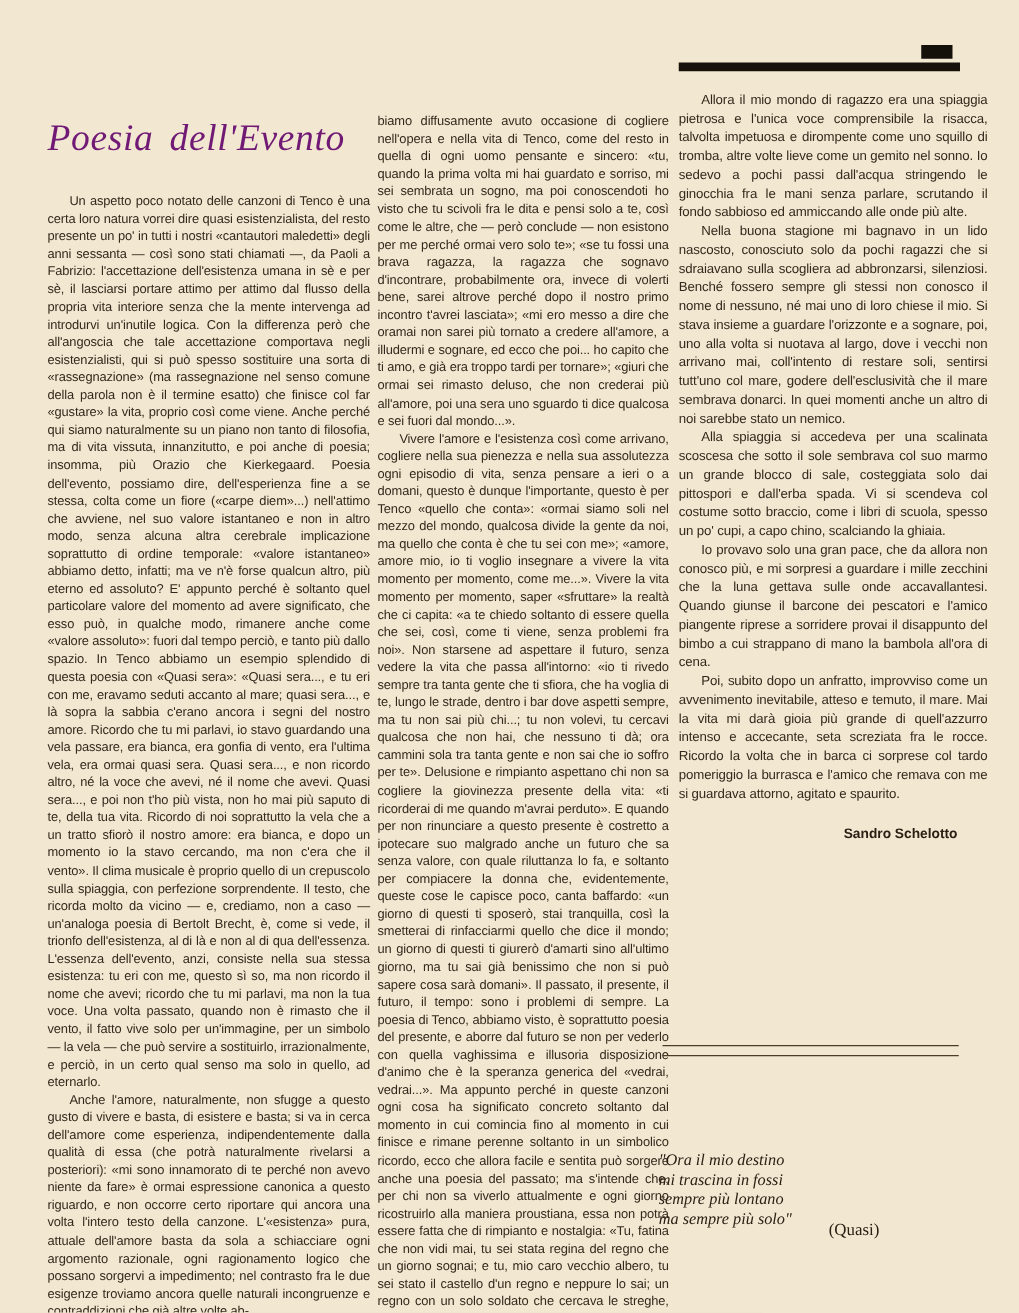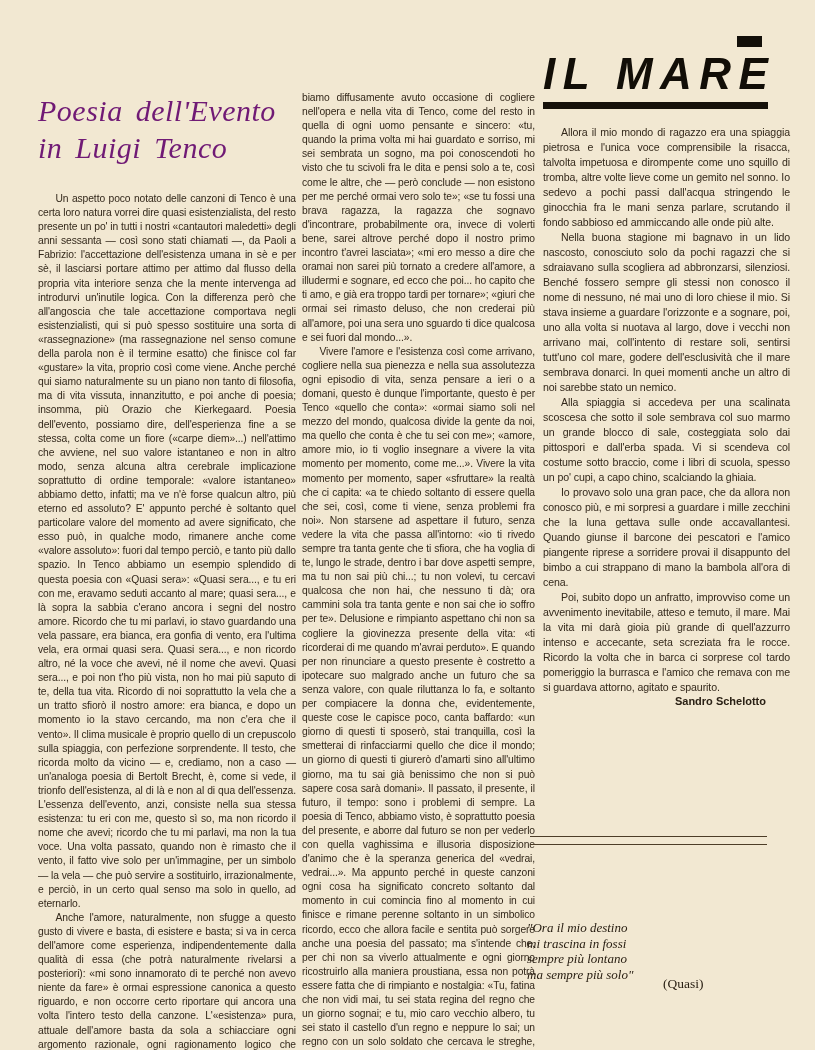--- a/index.html
+++ b/index.html
@@ -33,21 +33,21 @@
   .col-right { position:absolute; left:543px; top:50px; width:247px; }
   .col-right .bodytext p { font-size:10.6px; line-height:15px; }
   .mare-title {
     font-family:"Liberation Sans", sans-serif; font-style:italic; font-weight:bold;
     font-size:44px; line-height:48px; letter-spacing:0.17em; color:#120e07;
     margin:0 0 4px 0; white-space:nowrap;
   }
   .mare-bar { width:225px; height:7px; background:#16110a; margin:0 0 16px 0; }
 
   .byline {
-    font-weight:bold; font-size:11px; text-align:right; margin-top:0;
+    font-weight:bold; font-size:11px; text-align:right; margin-top:18px;
     color:#2a2014;
   }
   .byline-right { padding-right:24px; }
 
   
   .double-rule { position:absolute; left:530px; top:836px; width:237px; }
   .double-rule .rule { height:1px; background:#4d3d28; }
   .double-rule .rule + .rule { margin-top:7px; }
 
   .footer-quote {
@@ -64,38 +64,36 @@
 </head>
 <body>
 
 <div class="page">
 
   <div class="corner-mark"></div>
 
   <div class="col-left">
     <h1 class="left-title">
       <span>Poesia dell'Evento</span><br>
-      <span>in Luigi Tenco</span>
     </h1>
     <div class="bodytext">
         <p>Un aspetto poco notato delle canzoni di Tenco è una certa loro natura vorrei dire quasi esistenzialista, del resto presente un po' in tutti i nostri «cantautori maledetti» degli anni sessanta — così sono stati chiamati —, da Paoli a Fabrizio: l'accettazione dell'esistenza umana in sè e per sè, il lasciarsi portare attimo per attimo dal flusso della propria vita interiore senza che la mente intervenga ad introdurvi un'inutile logica. Con la differenza però che all'angoscia che tale accettazione comportava negli esistenzialisti, qui si può spesso sostituire una sorta di «rassegnazione» (ma rassegnazione nel senso comune della parola non è il termine esatto) che finisce col far «gustare» la vita, proprio così come viene. Anche perché qui siamo naturalmente su un piano non tanto di filosofia, ma di vita vissuta, innanzitutto, e poi anche di poesia; insomma, più Orazio che Kierkegaard. Poesia dell'evento, possiamo dire, dell'esperienza fine a se stessa, colta come un fiore («carpe diem»...) nell'attimo che avviene, nel suo valore istantaneo e non in altro modo, senza alcuna altra cerebrale implicazione soprattutto di ordine temporale: «valore istantaneo» abbiamo detto, infatti; ma ve n'è forse qualcun altro, più eterno ed assoluto? E' appunto perché è soltanto quel particolare valore del momento ad avere significato, che esso può, in qualche modo, rimanere anche come «valore assoluto»: fuori dal tempo perciò, e tanto più dallo spazio. In Tenco abbiamo un esempio splendido di questa poesia con «Quasi sera»: «Quasi sera..., e tu eri con me, eravamo seduti accanto al mare; quasi sera..., e là sopra la sabbia c'erano ancora i segni del nostro amore. Ricordo che tu mi parlavi, io stavo guardando una vela passare, era bianca, era gonfia di vento, era l'ultima vela, era ormai quasi sera. Quasi sera..., e non ricordo altro, né la voce che avevi, né il nome che avevi. Quasi sera..., e poi non t'ho più vista, non ho mai più saputo di te, della tua vita. Ricordo di noi soprattutto la vela che a un tratto sfiorò il nostro amore: era bianca, e dopo un momento io la stavo cercando, ma non c'era che il vento». Il clima musicale è proprio quello di un crepuscolo sulla spiaggia, con perfezione sorprendente. Il testo, che ricorda molto da vicino — e, crediamo, non a caso — un'analoga poesia di Bertolt Brecht, è, come si vede, il trionfo dell'esistenza, al di là e non al di qua dell'essenza. L'essenza dell'evento, anzi, consiste nella sua stessa esistenza: tu eri con me, questo sì so, ma non ricordo il nome che avevi; ricordo che tu mi parlavi, ma non la tua voce. Una volta passato, quando non è rimasto che il vento, il fatto vive solo per un'immagine, per un simbolo — la vela — che può servire a sostituirlo, irrazionalmente, e perciò, in un certo qual senso ma solo in quello, ad eternarlo.</p>
         <p>Anche l'amore, naturalmente, non sfugge a questo gusto di vivere e basta, di esistere e basta; si va in cerca dell'amore come esperienza, indipendentemente dalla qualità di essa (che potrà naturalmente rivelarsi a posteriori): «mi sono innamorato di te perché non avevo niente da fare» è ormai espressione canonica a questo riguardo, e non occorre certo riportare qui ancora una volta l'intero testo della canzone. L'«esistenza» pura, attuale dell'amore basta da sola a schiacciare ogni argomento razionale, ogni ragionamento logico che possano sorgervi a impedimento; nel contrasto fra le due esigenze troviamo ancora quelle naturali incongruenze e contraddizioni che già altre volte ab-</p>
       </div>
   </div>
 
   <div class="col-mid">
     <div class="bodytext cont">
         <p>biamo diffusamente avuto occasione di cogliere nell'opera e nella vita di Tenco, come del resto in quella di ogni uomo pensante e sincero: «tu, quando la prima volta mi hai guardato e sorriso, mi sei sembrata un sogno, ma poi conoscendoti ho visto che tu scivoli fra le dita e pensi solo a te, così come le altre, che — però conclude — non esistono per me perché ormai vero solo te»; «se tu fossi una brava ragazza, la ragazza che sognavo d'incontrare, probabilmente ora, invece di volerti bene, sarei altrove perché dopo il nostro primo incontro t'avrei lasciata»; «mi ero messo a dire che oramai non sarei più tornato a credere all'amore, a illudermi e sognare, ed ecco che poi... ho capito che ti amo, e già era troppo tardi per tornare»; «giuri che ormai sei rimasto deluso, che non crederai più all'amore, poi una sera uno sguardo ti dice qualcosa e sei fuori dal mondo...».</p>
         <p>Vivere l'amore e l'esistenza così come arrivano, cogliere nella sua pienezza e nella sua assolutezza ogni episodio di vita, senza pensare a ieri o a domani, questo è dunque l'importante, questo è per Tenco «quello che conta»: «ormai siamo soli nel mezzo del mondo, qualcosa divide la gente da noi, ma quello che conta è che tu sei con me»; «amore, amore mio, io ti voglio insegnare a vivere la vita momento per momento, come me...». Vivere la vita momento per momento, saper «sfruttare» la realtà che ci capita: «a te chiedo soltanto di essere quella che sei, così, come ti viene, senza problemi fra noi». Non starsene ad aspettare il futuro, senza vedere la vita che passa all'intorno: «io ti rivedo sempre tra tanta gente che ti sfiora, che ha voglia di te, lungo le strade, dentro i bar dove aspetti sempre, ma tu non sai più chi...; tu non volevi, tu cercavi qualcosa che non hai, che nessuno ti dà; ora cammini sola tra tanta gente e non sai che io soffro per te». Delusione e rimpianto aspettano chi non sa cogliere la giovinezza presente della vita: «ti ricorderai di me quando m'avrai perduto». E quando per non rinunciare a questo presente è costretto a ipotecare suo malgrado anche un futuro che sa senza valore, con quale riluttanza lo fa, e soltanto per compiacere la donna che, evidentemente, queste cose le capisce poco, canta baffardo: «un giorno di questi ti sposerò, stai tranquilla, così la smetterai di rinfacciarmi quello che dice il mondo; un giorno di questi ti giurerò d'amarti sino all'ultimo giorno, ma tu sai già benissimo che non si può sapere cosa sarà domani». Il passato, il presente, il futuro, il tempo: sono i problemi di sempre. La poesia di Tenco, abbiamo visto, è soprattutto poesia del presente, e aborre dal futuro se non per vederlo con quella vaghissima e illusoria disposizione d'animo che è la speranza generica del «vedrai, vedrai...». Ma appunto perché in queste canzoni ogni cosa ha significato concreto soltanto dal momento in cui comincia fino al momento in cui finisce e rimane perenne soltanto in un simbolico ricordo, ecco che allora facile e sentita può sorgere anche una poesia del passato; ma s'intende che, per chi non sa viverlo attualmente e ogni giorno ricostruirlo alla maniera proustiana, essa non potrà essere fatta che di rimpianto e nostalgia: «Tu, fatina che non vidi mai, tu sei stata regina del regno che un giorno sognai; e tu, mio caro vecchio albero, tu sei stato il castello d'un regno e neppure lo sai; un regno con un solo soldato che cercava le streghe, voleva cacciarle a sassate; un regno che ogni giorno viveva di mille e mille e mille c'era una volta; se non m'avessero detto mai che le fiabe son storie non vere, ora là io sarei»: «Il tempo veloce passò su favole appena iniziate, su giochi bambini finiti in castigo, su grandi avventure sognate sui libri di scuola; il tempo veloce passò su candidi giovani amori, su lunghe poesie mai dette a nessuno, su timidi sguardi, su piccoli grandi segreti; il tempo veloce passò sul volto dell'unica donna, sul sogno di vivere insieme per sempre, su grandi promesse, su poche parole d'addio».</p>
       </div>
 
   </div>
 
   <div class="col-right">
-    <h1 class="mare-title">IL MARE</h1>
     <div class="mare-bar"></div>
     <div class="bodytext">
         <p>Allora il mio mondo di ragazzo era una spiaggia pietrosa e l'unica voce comprensibile la risacca, talvolta impetuosa e dirompente come uno squillo di tromba, altre volte lieve come un gemito nel sonno. Io sedevo a pochi passi dall'acqua stringendo le ginocchia fra le mani senza parlare, scrutando il fondo sabbioso ed ammiccando alle onde più alte.</p>
         <p>Nella buona stagione mi bagnavo in un lido nascosto, conosciuto solo da pochi ragazzi che si sdraiavano sulla scogliera ad abbronzarsi, silenziosi. Benché fossero sempre gli stessi non conosco il nome di nessuno, né mai uno di loro chiese il mio. Si stava insieme a guardare l'orizzonte e a sognare, poi, uno alla volta si nuotava al largo, dove i vecchi non arrivano mai, coll'intento di restare soli, sentirsi tutt'uno col mare, godere dell'esclusività che il mare sembrava donarci. In quei momenti anche un altro di noi sarebbe stato un nemico.</p>
         <p>Alla spiaggia si accedeva per una scalinata scoscesa che sotto il sole sembrava col suo marmo un grande blocco di sale, costeggiata solo dai pittospori e dall'erba spada. Vi si scendeva col costume sotto braccio, come i libri di scuola, spesso un po' cupi, a capo chino, scalciando la ghiaia.</p>
         <p>Io provavo solo una gran pace, che da allora non conosco più, e mi sorpresi a guardare i mille zecchini che la luna gettava sulle onde accavallantesi. Quando giunse il barcone dei pescatori e l'amico piangente riprese a sorridere provai il disappunto del bimbo a cui strappano di mano la bambola all'ora di cena.</p>
         <p>Poi, subito dopo un anfratto, improvviso come un avvenimento inevitabile, atteso e temuto, il mare. Mai la vita mi darà gioia più grande di quell'azzurro intenso e accecante, seta screziata fra le rocce. Ricordo la volta che in barca ci sorprese col tardo pomeriggio la burrasca e l'amico che remava con me si guardava attorno, agitato e spaurito.</p>
       </div>
     <div class="byline byline-right">Sandro Schelotto</div>
   </div>

